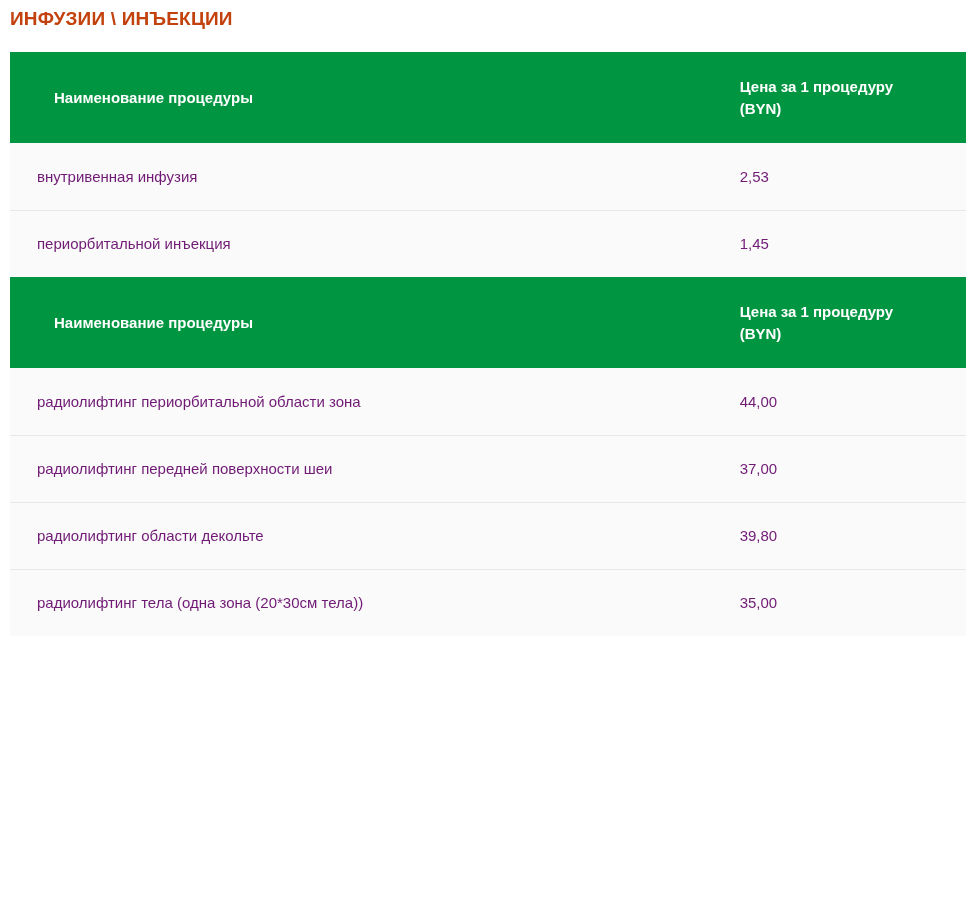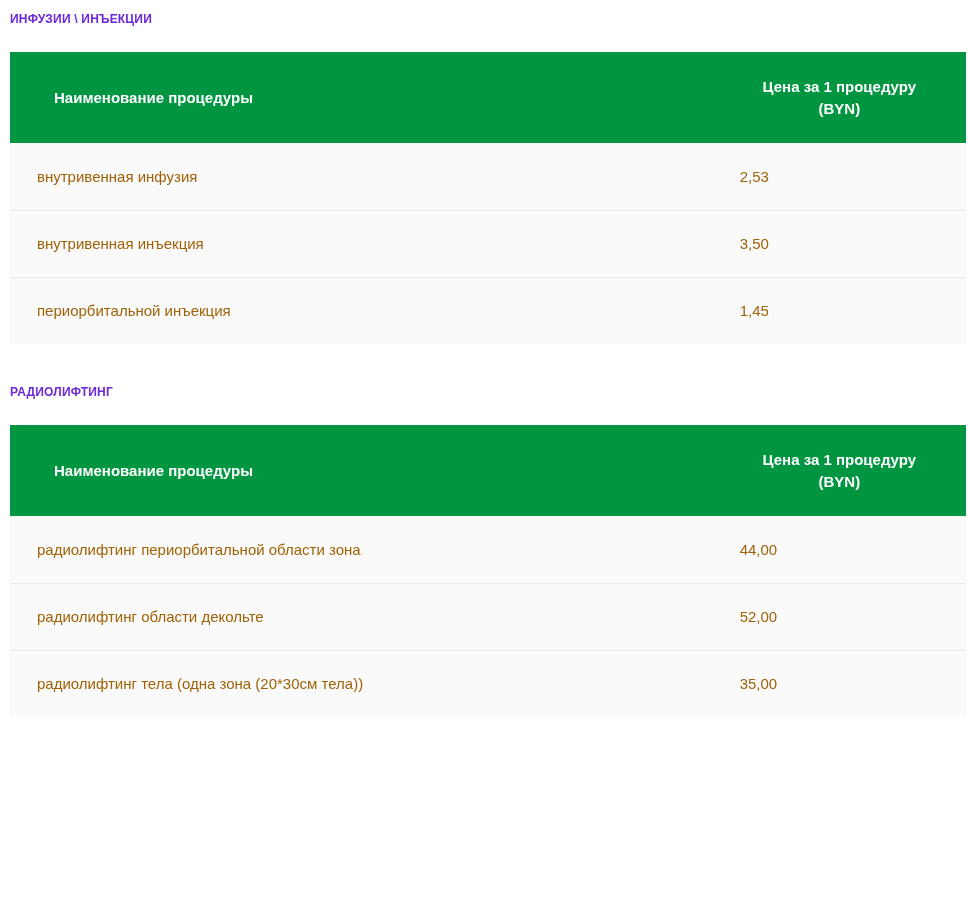--- a/index.html
+++ b/index.html
@@ -13,22 +13,22 @@
     width: 969px;
     height: 898px;
     overflow: hidden;
   }
   .content {
     margin-left: 10px;
     margin-right: 3px;
     padding-top: 8px;
   }
   .section-title {
-    color: #6d28d9;
-    font-size: 12px;
+    color: #c2410c;
+    font-size: 19px;
     line-height: 22px;
     font-weight: bold;
     letter-spacing: 0.2px;
     margin: 0 0 22px 0;
   }
   .section + .section .section-title {
     margin-top: 37px;
   }
   table.price-table {
     width: 100%;
@@ -43,32 +43,32 @@
     font-weight: bold;
     text-align: left;
     vertical-align: middle;
     height: 91px;
     padding: 0 27px;
   }
   table.price-table th.col-name { width: 73.5%; padding-left: 44px; }
   table.price-table th.col-price { width: 26.5%; }
   table.price-table tbody td {
     background: #fafafa;
-    color: #a16207;
+    color: #701a75;
     font-size: 15px;
     line-height: 21px;
     text-align: left;
     vertical-align: middle;
     height: 67px;
     padding: 0 27px;
   }
   table.price-table tbody tr + tr td {
     border-top: 1px solid #e8e8e8;
   }
-  .price-header-line { display: block; text-align: center; }
+  .price-header-line { display: block; }
 </style>
 </head>
 <body>
 
 <main class="content">
 
   <section class="section">
     <h2 class="section-title">ИНФУЗИИ \ ИНЪЕКЦИИ</h2>
     <table class="price-table">
       <thead>
@@ -79,51 +79,50 @@
             <span class="price-header-line">(BYN)</span>
           </th>
         </tr>
       </thead>
       <tbody>
         <tr>
           <td>внутривенная инфузия</td>
           <td>2,53</td>
         </tr>
         <tr>
-          <td>внутривенная инъекция</td>
-          <td>3,50</td>
-        </tr>
-        <tr>
           <td>периорбитальной инъекция</td>
           <td>1,45</td>
         </tr>
       </tbody>
     </table>
   </section>
 
   <section class="section">
-    <h2 class="section-title">РАДИОЛИФТИНГ</h2>
     <table class="price-table">
       <thead>
         <tr>
           <th class="col-name">Наименование процедуры</th>
           <th class="col-price">
             <span class="price-header-line">Цена за 1 процедуру</span>
             <span class="price-header-line">(BYN)</span>
           </th>
         </tr>
       </thead>
       <tbody>
         <tr>
           <td>радиолифтинг периорбитальной области зона</td>
           <td>44,00</td>
         </tr>
         <tr>
+          <td>радиолифтинг передней поверхности шеи</td>
+          <td>37,00</td>
+        </tr>
+        <tr>
           <td>радиолифтинг области декольте</td>
-          <td>52,00</td>
+          <td>39,80</td>
         </tr>
         <tr>
           <td>радиолифтинг тела (одна зона (20*30см тела))</td>
           <td>35,00</td>
         </tr>
       </tbody>
     </table>
   </section>
 
 </main>

